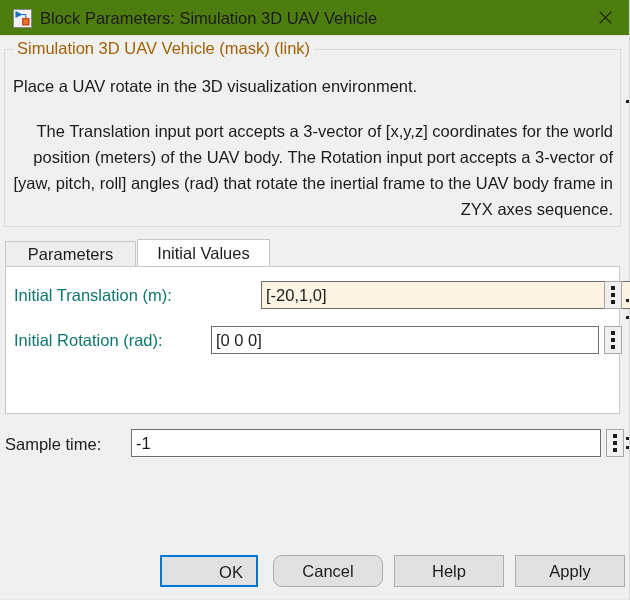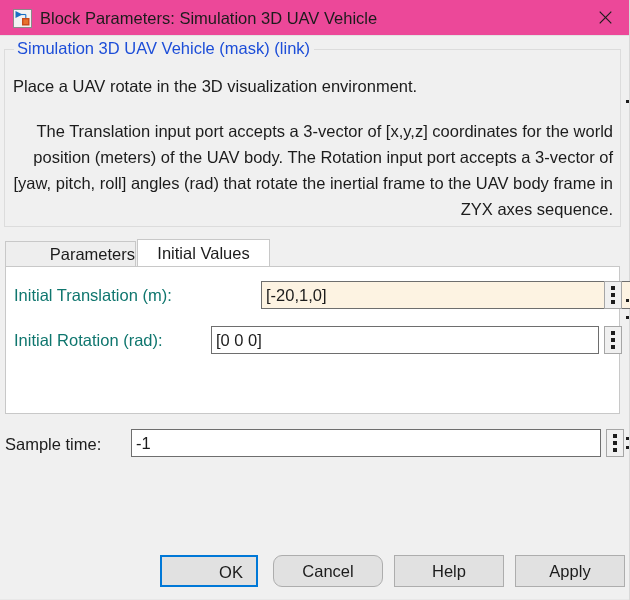--- a/index.html
+++ b/index.html
@@ -24,21 +24,21 @@
     background: #f0f0f0;
     border-right: 1px solid #d9d9d9;
   }
 
   
   .titlebar {
     position: absolute;
     left: 0; top: 0;
     width: 629px;
     height: 36px;
-    background: #ec4899;
+    background: #4d7c0f;
     box-sizing: border-box;
   }
   .titlebar-icon {
     position: absolute;
     left: 13px; top: 9px;
     width: 19px; height: 19px;
   }
   .title-text {
     position: absolute;
     left: 40px; top: 7px;
@@ -82,21 +82,21 @@
     border: 1px solid #dcdcdc;
     box-sizing: border-box;
   }
   .groupbox-legend {
     position: absolute;
     left: 9px; top: -12px;
     background: #f0f0f0;
     padding: 0 4px 0 3px;
     font-size: 16.5px;
     line-height: 21px;
-    color: #1d4ed8;
+    color: #a16207;
     white-space: nowrap;
   }
   .group-line1 {
     position: absolute;
     left: 8px; top: 25px;
     font-size: 16.5px;
     line-height: 22px;
     color: #1c1c1c;
     white-space: nowrap;
   }
@@ -125,21 +125,21 @@
     border: 1px solid #c8c8c8;
     border-bottom: none;
     background: #eeeeee;
     font-size: 16.5px;
     line-height: 24px;
     color: #1c1c1c;
     text-align: center;
     white-space: nowrap;
     cursor: default;
   }
-  .tab.inactive { left: 0; width: 131px; text-align: right; }
+  .tab.inactive { left: 0; width: 131px; }
   .tab.active {
     left: 132px;
     width: 133px;
     top: 0;
     height: 28px;
     line-height: 27px;
     background: #ffffff;
     border-color: #c8c8c8;
   }
 

